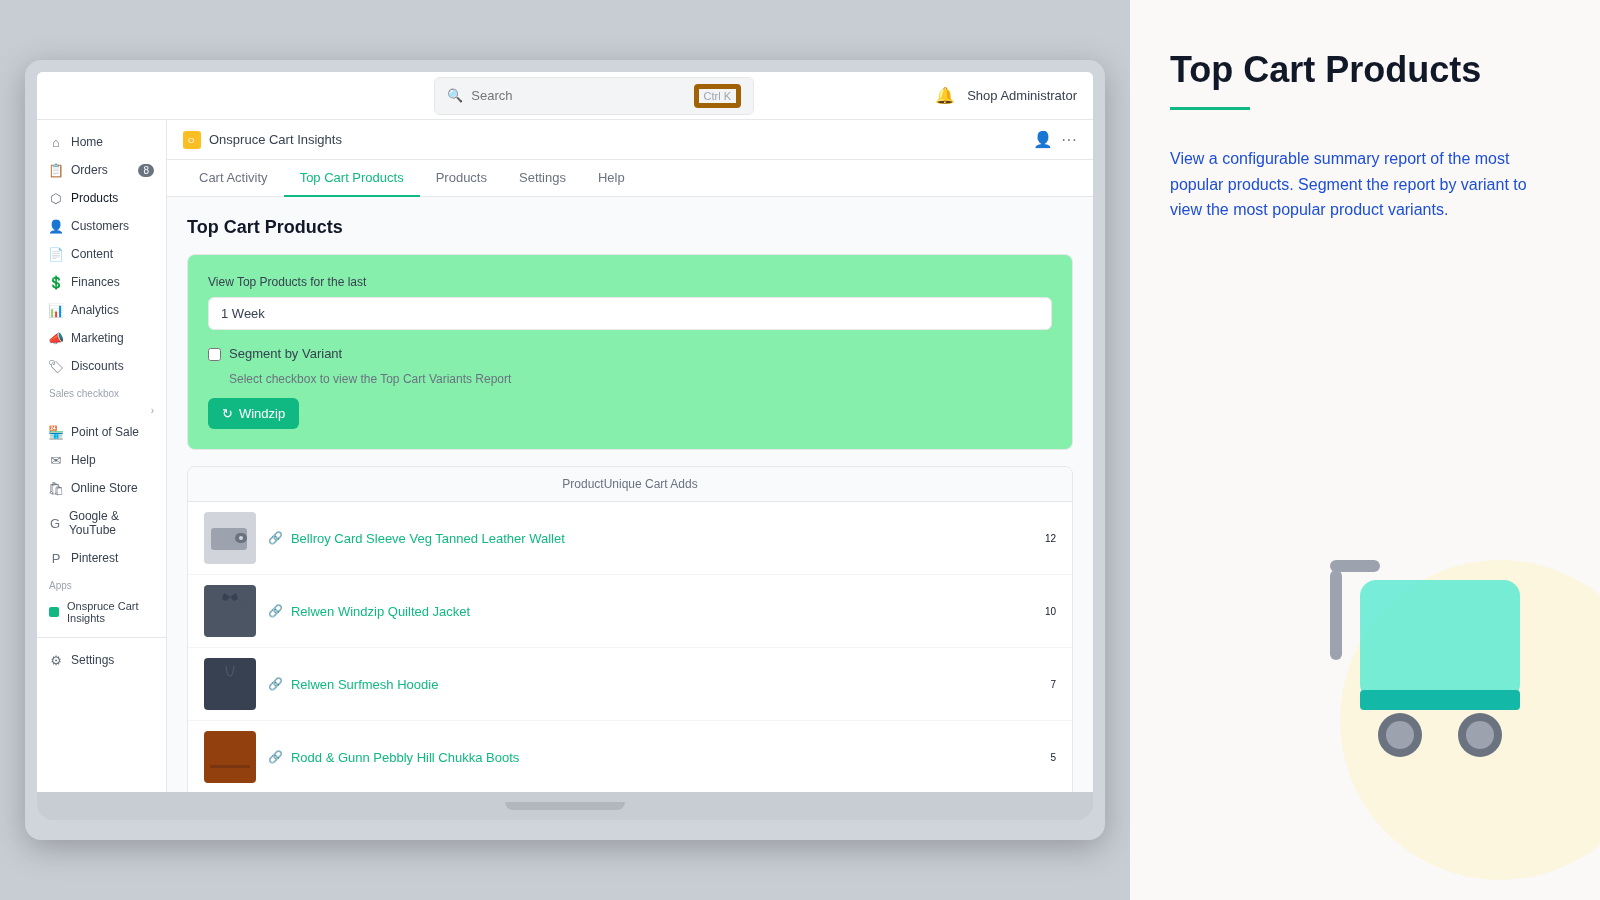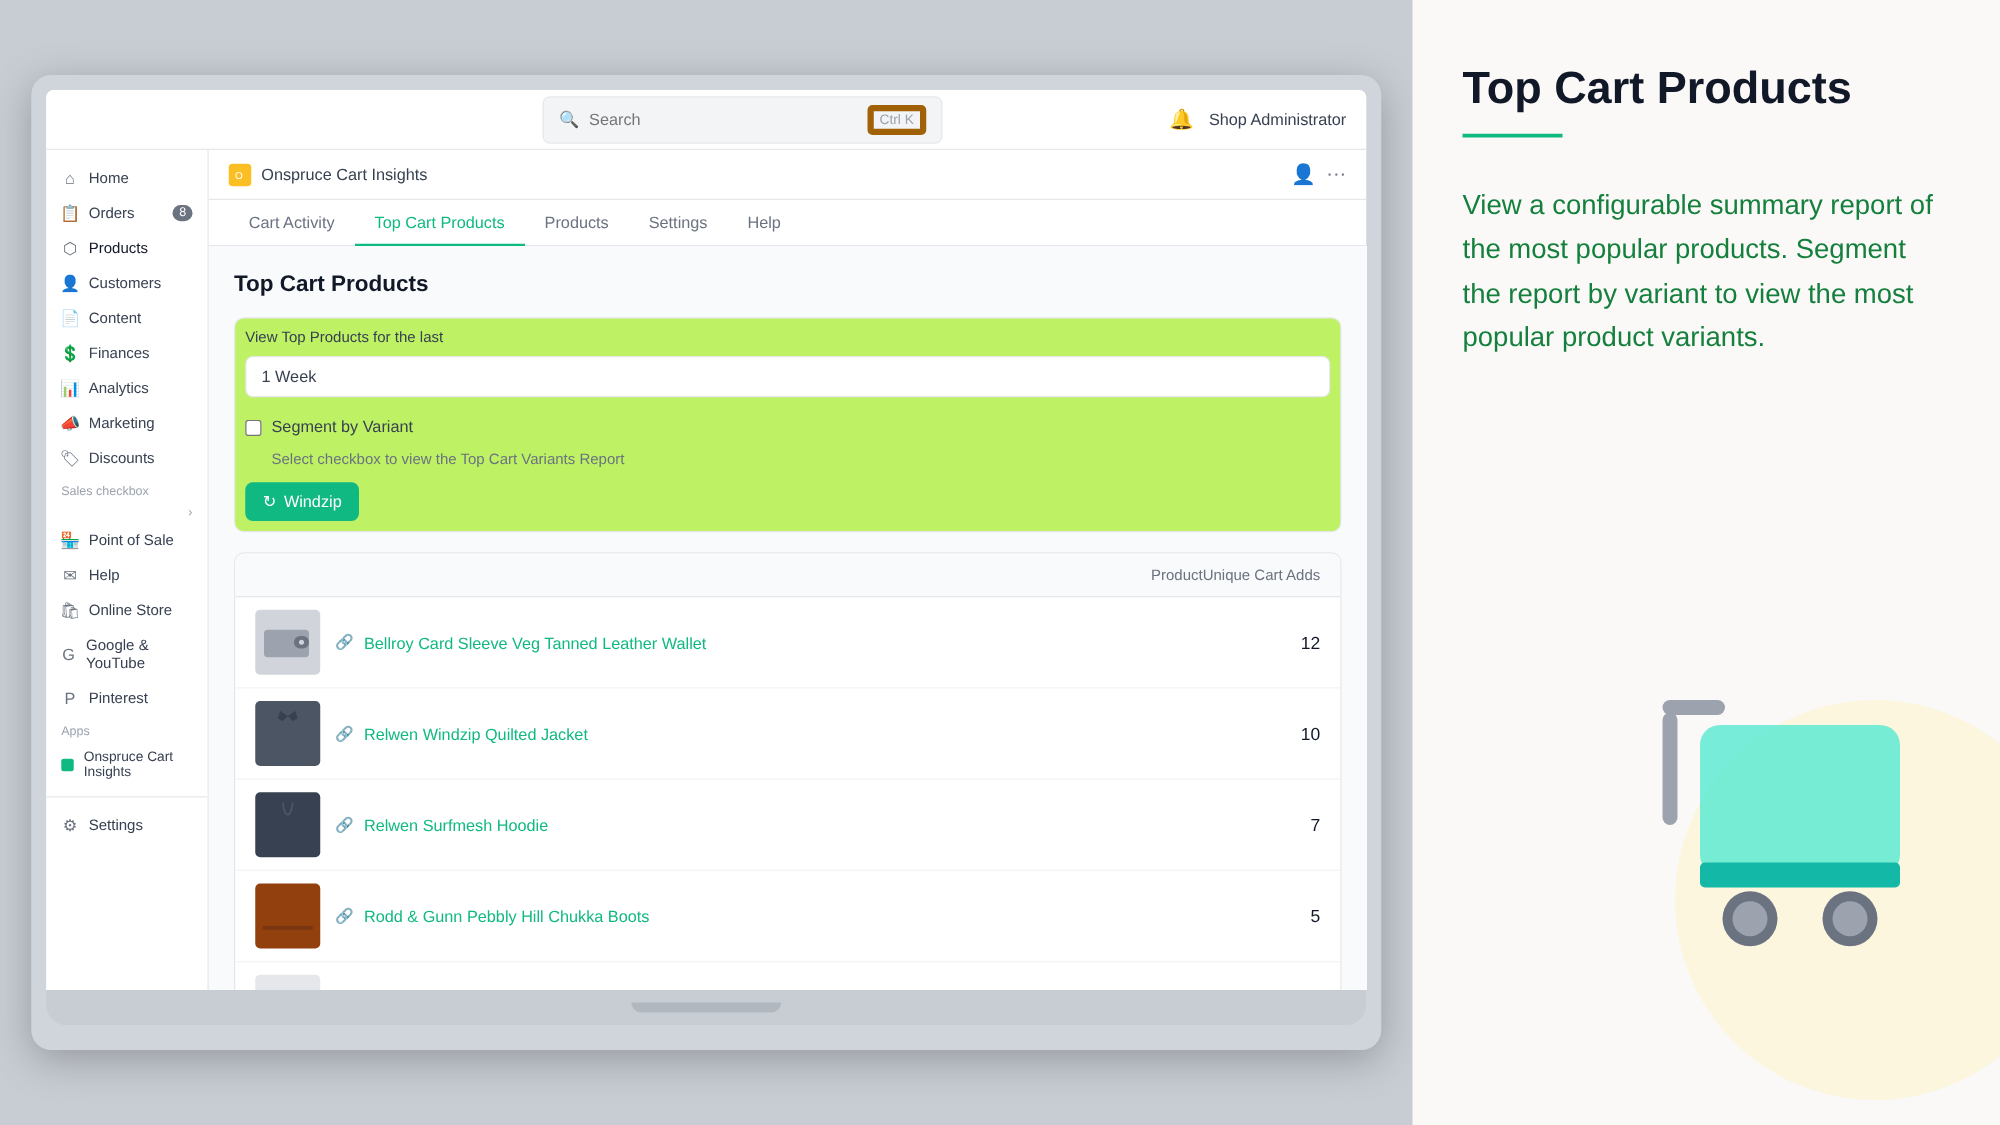--- a/index.html
+++ b/index.html
@@ -244,24 +244,24 @@
 
     .page-title {
       font-size: 18px;
       font-weight: 600;
       color: #111827;
       margin-bottom: 16px;
     }
 
     
     .filter-card {
-      background: #bef264;
+      background: #86efac;
       border: 1px solid #e5e7eb;
       border-radius: 8px;
-      padding: 8px;
+      padding: 20px;
       margin-bottom: 16px;
     }
 
     .filter-label {
       font-size: 12px;
       color: #374151;
       margin-bottom: 8px;
       font-weight: 500;
     }
 
@@ -317,21 +317,21 @@
     
     .products-table {
       background: #fff;
       border: 1px solid #e5e7eb;
       border-radius: 8px;
       overflow: hidden;
     }
 
     .table-header {
       display: flex;
-      justify-content: flex-end;
+      justify-content: center;
       padding: 10px 16px;
       border-bottom: 1px solid #e5e7eb;
       background: #f9fafb;
     }
 
     .table-header-cell {
       font-size: 12px;
       color: #6b7280;
       font-weight: 500;
     }
@@ -370,21 +370,21 @@
       font-size: 12px;
     }
 
     .product-name {
       font-size: 13px;
       color: #10b981;
       text-decoration: none;
     }
 
     .product-count {
-      font-size: 14px;
+      font-size: 10px;
       color: #111827;
       font-weight: 500;
       min-width: 30px;
       text-align: right;
     }
 
     
     .thumb-wallet { background: #d1d5db; }
     .thumb-jacket { background: #4b5563; }
     .thumb-hoodie { background: #374151; }
@@ -410,22 +410,22 @@
     }
 
     .right-panel-underline {
       width: 80px;
       height: 3px;
       background: #10b981;
       margin-bottom: 24px;
     }
 
     .right-panel-desc {
-      font-size: 22px;
-      color: #15803d;
+      font-size: 16px;
+      color: #1d4ed8;
       line-height: 1.6;
       margin-top: 36px;
     }
 
     
     .cart-illustration {
       position: absolute;
       bottom: 60px;
       right: -20px;
       width: 340px;

